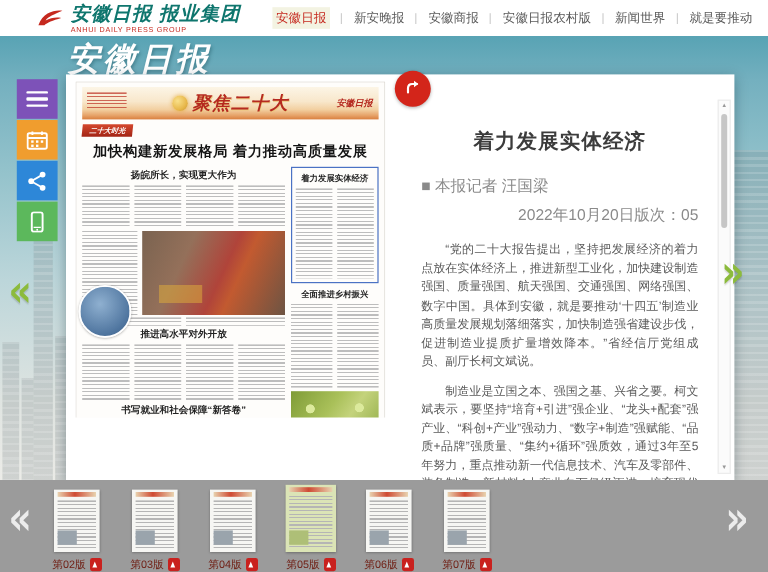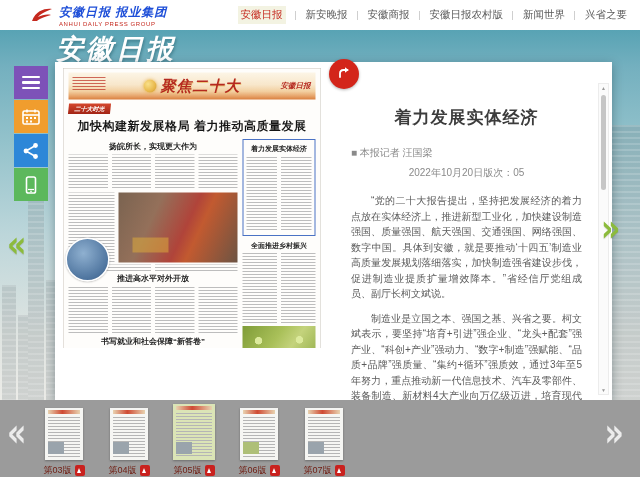--- a/index.html
+++ b/index.html
@@ -3,21 +3,21 @@
 <meta charset="utf-8">
 <style>
   * { box-sizing: border-box; margin: 0; padding: 0; }
   html,body { width: 640px; height: 477px; overflow: hidden;
     font-family: "Liberation Sans", "DejaVu Sans", sans-serif; background:#fff; }
 
   
   .header { height:30px; background:#fff; display:flex; align-items:center; position:relative; z-index:6; }
   .logo { display:flex; align-items:center; gap:5px; margin-left:30px; cursor:pointer; }
   .logo-mark { width:24px; height:18px; }
-  .logo-t1 { font-size:12px; font-weight:bold; font-style:italic; color:#1d4ed8; letter-spacing:1px; white-space:nowrap;text-align:center; }
+  .logo-t1 { font-size:16px; font-weight:bold; font-style:italic; color:#0f766e; letter-spacing:1px; white-space:nowrap;text-align:center; }
   .logo-t2 { font-size:6px; color:#c5291f; letter-spacing:.6px; white-space:nowrap; }
   .nav { margin-left:auto; margin-right:8px; display:flex; align-items:center; font-size:10.5px; color:#5a5a5a; white-space:nowrap; }
   .nav-item { padding:3px 5px; cursor:pointer; display:flex; align-items:center; }
   .nav-item:not(:last-child)::after { content:""; width:1px; height:9px; background:#cfcfcf; margin-left:9px; }
   .nav-item.active span { color:#c5291f; background:#f3f3e2; padding:2px 3px; }
 
   
   .main { position:relative; height:370px; overflow:hidden;
     background:linear-gradient(180deg,#58a3b4 0%,#74b0bf 10%,#93c2cb 30%,#bcd6da 55%,#dfe4e1 82%,#ecece8 100%); }
   .b { position:absolute; bottom:0; background:rgba(125,136,140,.26);
@@ -78,22 +78,22 @@
       radial-gradient(circle 6px at 55% 55%,#d4e48e 0 6px,transparent 7px),
       radial-gradient(circle 7px at 78% 30%,#dcea9c 0 7px,transparent 8px),
       linear-gradient(125deg,#7f9c37,#a9c059 40%,#c4d37c 60%,#89a63e); }
 
   
   .article-side { flex:1; position:relative; padding:0 30px 0 24px; min-width:0; }
   .back-btn { position:absolute; left:2px; top:-3px; width:30px; height:30px; border-radius:50%;
     background:#d3251a; display:flex; align-items:center; justify-content:center;
     box-shadow:0 1px 3px rgba(0,0,0,.3); cursor:pointer; z-index:4; }
   .art-title { margin-top:44px; text-align:center; font-size:17px; color:#3c3c3c; font-weight:600; letter-spacing:1px; }
-  .art-byline { margin-top:17px; font-size:10px; color:#8a8a8a; }
-  .art-meta { display:flex; justify-content:center; margin-top:6px; font-size:10px; color:#8a8a8a; }
+  .art-byline { margin-top:17px; font-size:13px; color:#8a8a8a; }
+  .art-meta { display:flex; justify-content:flex-end; margin-top:6px; font-size:13px; color:#8a8a8a; }
   .art-body { margin-top:13px; overflow:hidden; }
   .art-body p { margin-bottom:9px; font-size:10px; line-height:15.5px; color:#5a5a5a;
     text-align:justify; text-indent:2em; }
   .scrollbar { position:absolute; right:3px; top:21px; bottom:5px; width:11px;
     background:#fbfbfb; border:1px solid #ececec; }
   .sb-btn { position:absolute; left:0; width:100%; height:8px; font-size:5px; line-height:8px;
     text-align:center; color:#999; cursor:pointer; }
   .sb-up{top:0}.sb-down{bottom:0}
   .sb-thumb { position:absolute; top:11px; left:2px; width:5px; height:95px; background:#c6c6c6; border-radius:3px; cursor:pointer; }
 
@@ -151,21 +151,21 @@
     <div class="nav-item">
         <span>安徽商报</span>
       </div>
     <div class="nav-item">
         <span>安徽日报农村版</span>
       </div>
     <div class="nav-item">
         <span>新闻世界</span>
       </div>
     <div class="nav-item">
-        <span>兴省之要</span>
+        <span>就是要推动</span>
       </div>
 
   </div>
 </div>
 
 <div class="main">
 
   <div>
     <div class="b" style="left:2px;width:14px;height:115px"></div>
     <div class="b" style="left:18px;width:10px;height:85px"></div>
@@ -321,20 +321,29 @@
 </div>
 
 <div class="strip">
   <div class="strip-arrow strip-prev">«</div>
   <div class="thumbs">
     <div class="thumb-item">
       <div class="thumb-img">
           <span class="tphoto"></span>
         </div>
       <div class="tlabel-row">
+          <span class="tlabel">第02版</span>
+          <span class="pdf"></span>
+        </div>
+    </div>
+    <div class="thumb-item">
+      <div class="thumb-img">
+          <span class="tphoto"></span>
+        </div>
+      <div class="tlabel-row">
           <span class="tlabel">第03版</span>
           <span class="pdf"></span>
         </div>
     </div>
     <div class="thumb-item">
       <div class="thumb-img">
           <span class="tphoto"></span>
         </div>
       <div class="tlabel-row">
           <span class="tlabel">第04版</span>

